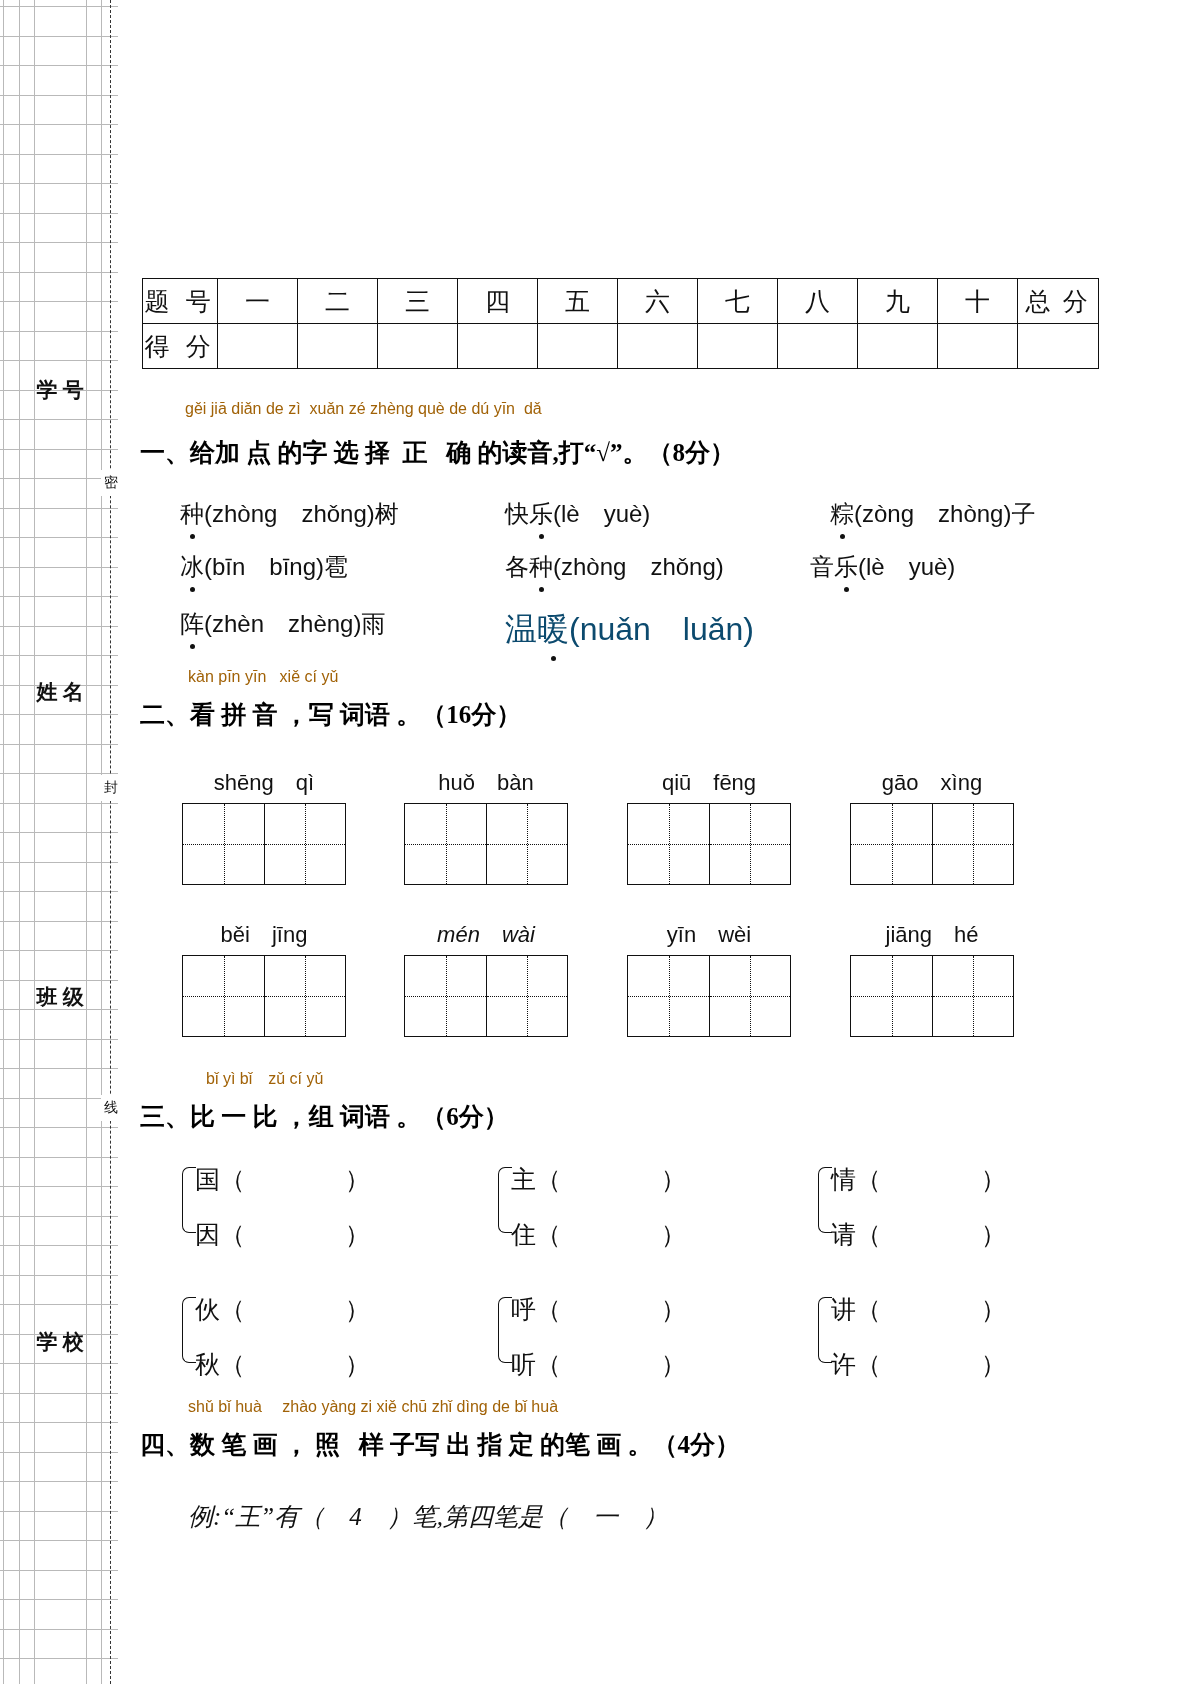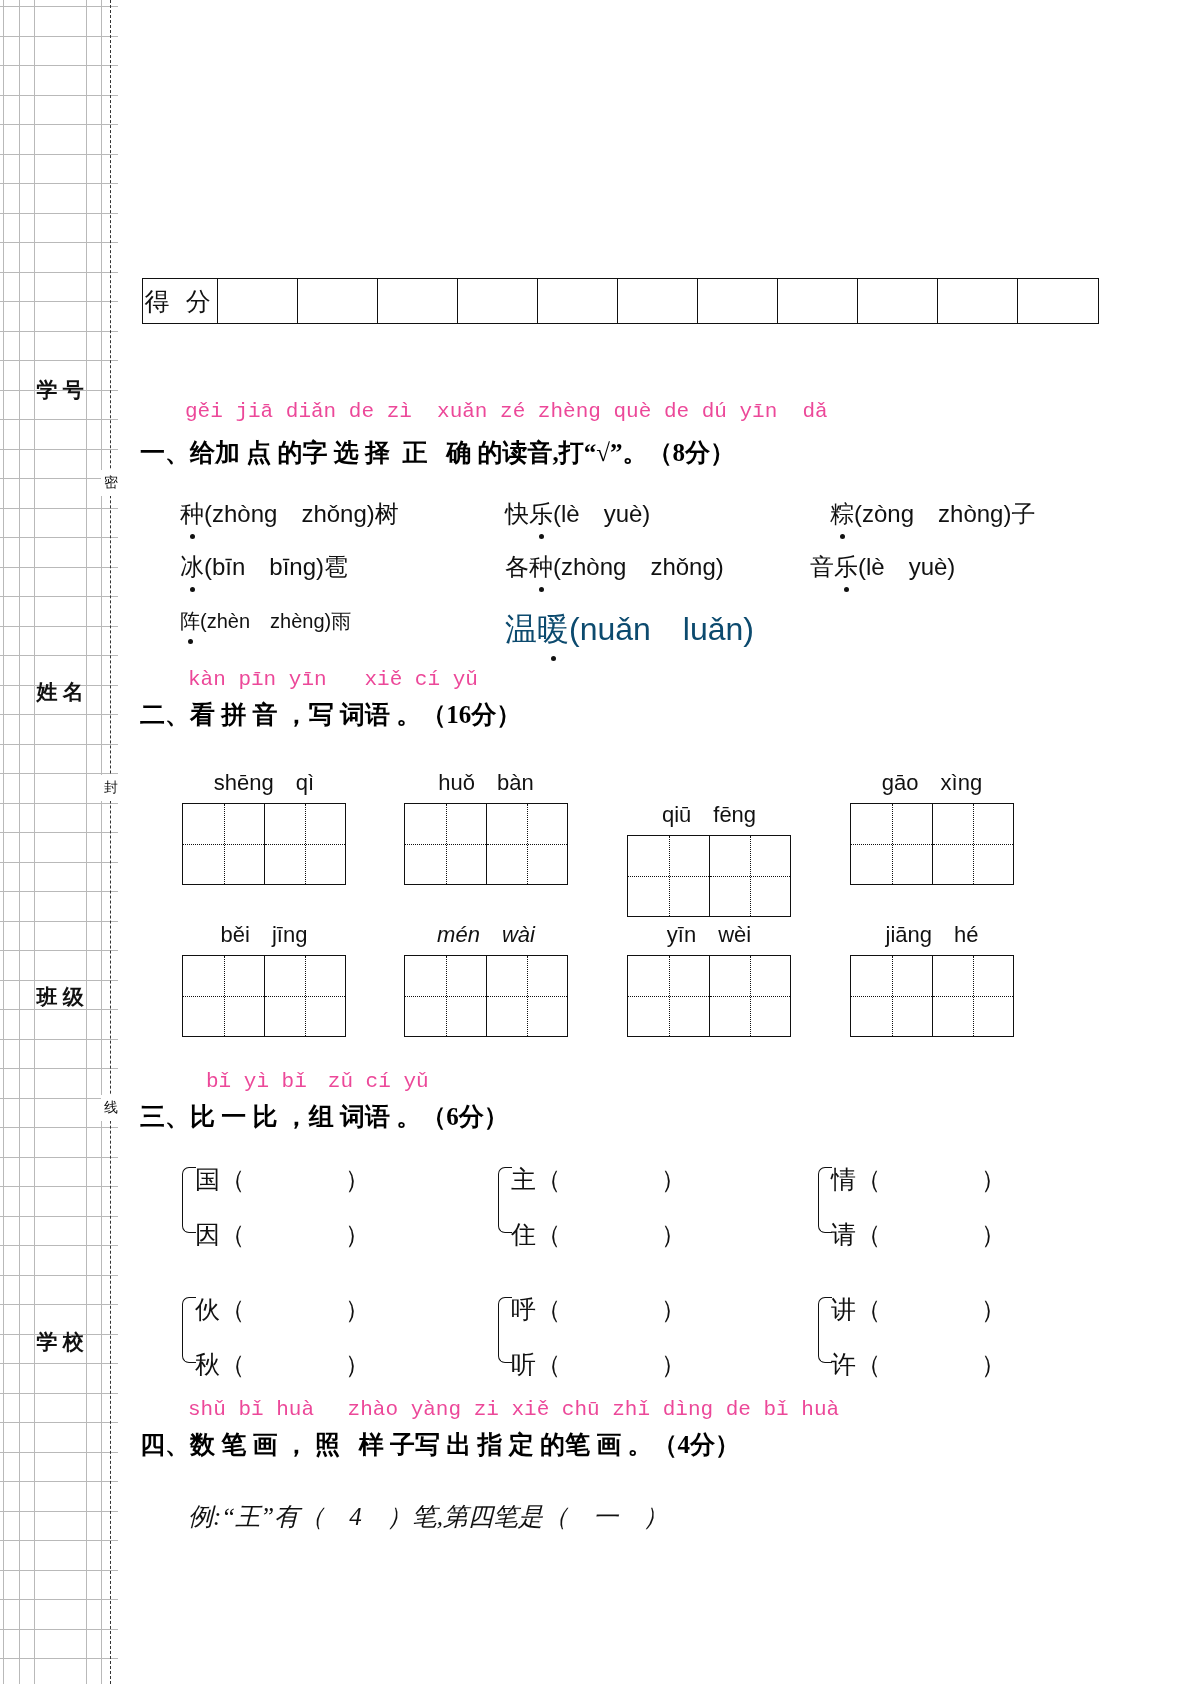--- a/index.html
+++ b/index.html
@@ -112,24 +112,24 @@
     vertical-align: middle;
     font-size: 25px;
     font-family: "Liberation Serif", "DejaVu Serif", serif;
     color: #111;
     padding: 0;
   }
   td.lbl { width: 74px; letter-spacing: 5px; padding-left: 5px; }
   td.num { width: 79px; }
   td.tot { width: 80px; letter-spacing: 3px; padding-left: 3px; }
   .pinyin-line {
-    font-size: 21px;
-    color: #ec4899;
+    font-size: 16px;
+    color: #a16207;
     white-space: pre;
-    font-family: Liberation Mono, monospace;
+    font-family: Liberation Sans, sans-serif;
     line-height: 1.15;
   }
   .section-title {
     font-size: 25px;
     font-weight: 700;
     color: #000;
     white-space: pre;
     font-family: "Liberation Serif", "DejaVu Serif", serif;
     line-height: 1.2;
   }
@@ -304,20 +304,34 @@
   <div class="seal-word" style="top:470px">密</div>
   <div class="seal-word" style="top:775px">封</div>
   <div class="seal-word" style="top:1095px">线</div>
 
   <div class="content">
 
 
     <table class="score-table">
       <tbody id="score-table-body">
           <tr>
+            <td class="lbl">题 号</td>
+            <td class="num">一</td>
+            <td class="num">二</td>
+            <td class="num">三</td>
+            <td class="num">四</td>
+            <td class="num">五</td>
+            <td class="num">六</td>
+            <td class="num">七</td>
+            <td class="num">八</td>
+            <td class="num">九</td>
+            <td class="num">十</td>
+            <td class="tot">总 分</td>
+          </tr>
+          <tr>
             <td class="lbl">得 分</td>
             <td class="num"></td>
             <td class="num"></td>
             <td class="num"></td>
             <td class="num"></td>
             <td class="num"></td>
             <td class="num"></td>
             <td class="num"></td>
             <td class="num"></td>
             <td class="num"></td>
@@ -329,39 +343,39 @@
 
     <div id="sections-host">
         <div class="pinyin-line" style="position: absolute; left: 45px; top: 400px;">gěi jiā diǎn de zì  xuǎn zé zhèng què de dú yīn  dǎ</div>
         <div class="section-title" style="position: absolute; left: 0px; top: 438px;">一、给加 点 的字 选 择  正   确 的读音,打“√”。（8分）</div>
         <div class="choice-item" style="left: 40px; top: 498px; font-size: 24px; color: rgb(17, 17, 17);"><span class="han dotted">种</span><span>(zhòng　zhǒng)</span><span class="han">树</span></div>
         <div class="choice-item" style="left: 365px; top: 498px; font-size: 24px; color: rgb(17, 17, 17);"><span class="han">快</span><span class="han dotted">乐</span><span>(lè　yuè)</span></div>
         <div class="choice-item" style="left: 690px; top: 498px; font-size: 24px; color: rgb(17, 17, 17);"><span class="han dotted">粽</span><span>(zòng　zhòng)</span><span class="han">子</span></div>
         <div class="choice-item" style="left: 40px; top: 551px; font-size: 24px; color: rgb(17, 17, 17);"><span class="han dotted">冰</span><span>(bīn　bīng)</span><span class="han">雹</span></div>
         <div class="choice-item" style="left: 365px; top: 551px; font-size: 24px; color: rgb(17, 17, 17);"><span class="han">各</span><span class="han dotted">种</span><span>(zhòng　zhǒng)</span></div>
         <div class="choice-item" style="left: 670px; top: 551px; font-size: 24px; color: rgb(17, 17, 17);"><span class="han">音</span><span class="han dotted">乐</span><span>(lè　yuè)</span></div>
-        <div class="choice-item" style="left: 40px; top: 608px; font-size: 20px; color: rgb(17, 17, 17);"><span class="han dotted">阵</span><span>(zhèn　zhèng)</span><span class="han">雨</span></div>
+        <div class="choice-item" style="left: 40px; top: 608px; font-size: 24px; color: rgb(17, 17, 17);"><span class="han dotted">阵</span><span>(zhèn　zhèng)</span><span class="han">雨</span></div>
         <div class="choice-item" style="left: 365px; top: 608px; font-size: 32px; color: #0c4a6e;"><span class="han">温</span><span class="han dotted">暖</span><span>(nuǎn　luǎn)</span></div>
         <div class="pinyin-line" style="position: absolute; left: 48px; top: 668px;">kàn pīn yīn   xiě cí yǔ</div>
         <div class="section-title" style="position: absolute; left: 0px; top: 700px;">二、看 拼 音 ，写 词语 。（16分）</div>
         <div class="word-group" style="left: 42px; top: 768px;">
           <div class="wg-pinyin">shēng　qì</div>
           <div class="tzg">
             <div class="tzg-cell"></div>
             <div class="tzg-cell"></div>
           </div>
         </div>
         <div class="word-group" style="left: 264px; top: 768px;">
           <div class="wg-pinyin">huǒ　bàn</div>
           <div class="tzg">
             <div class="tzg-cell"></div>
             <div class="tzg-cell"></div>
           </div>
         </div>
-        <div class="word-group" style="left: 487px; top: 800px;">
+        <div class="word-group" style="left: 487px; top: 768px;">
           <div class="wg-pinyin">qiū　fēng</div>
           <div class="tzg">
             <div class="tzg-cell"></div>
             <div class="tzg-cell"></div>
           </div>
         </div>
         <div class="word-group" style="left: 710px; top: 768px;">
           <div class="wg-pinyin">gāo　xìng</div>
           <div class="tzg">
             <div class="tzg-cell"></div>

